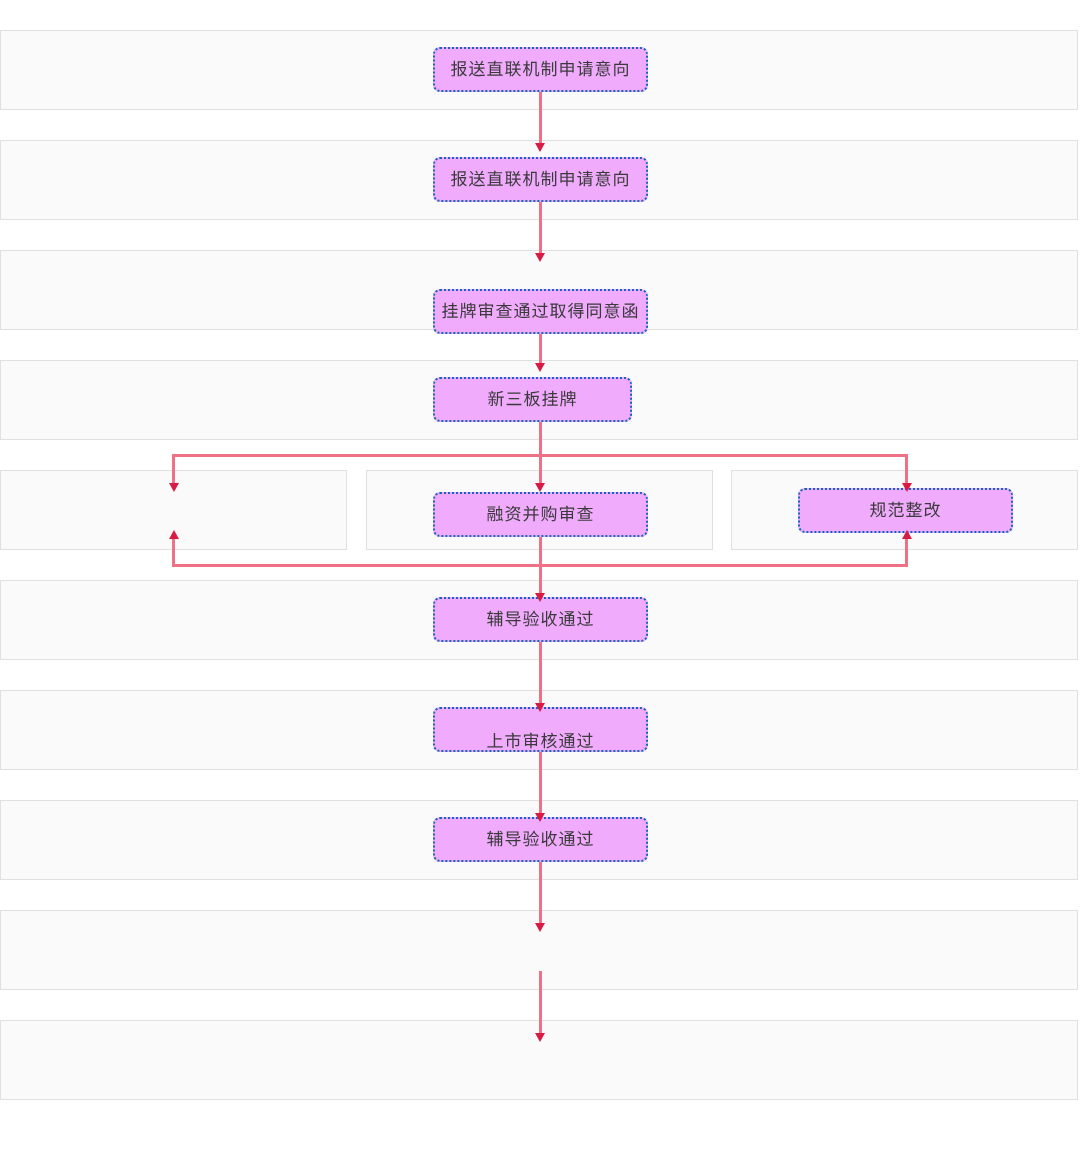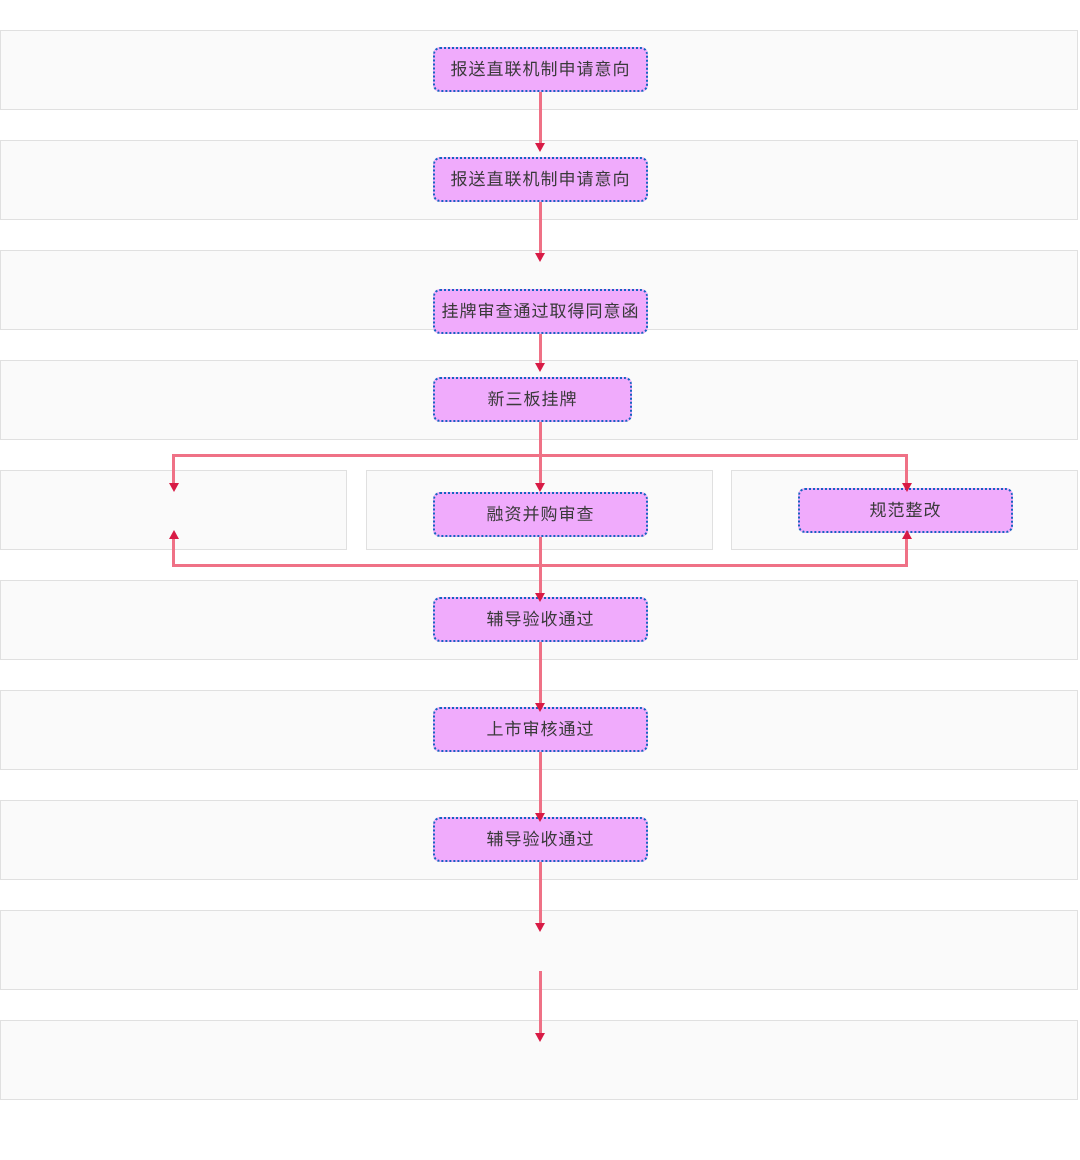--- a/index.html
+++ b/index.html
@@ -178,21 +178,21 @@
   </div>
 
   <div class="node" style="left:798px; top:488px; width:215px; height:45px;text-align:right;">
     <span>规范整改</span>
   </div>
 
   <div class="node" style="left:433px; top:597px; width:215px; height:45px;">
     <span>辅导验收通过</span>
   </div>
 
-  <div class="node" style="left:433px; top:707px; width:215px; height:45px;">
+  <div class="node" style="left:433px; top:707px; width:215px; height:45px;align-items:flex-end;">
     <span>上市审核通过</span>
   </div>
 
   <div class="node" style="left:433px; top:817px; width:215px; height:45px;">
     <span>辅导验收通过</span>
   </div>
 
 
 
 </div>

